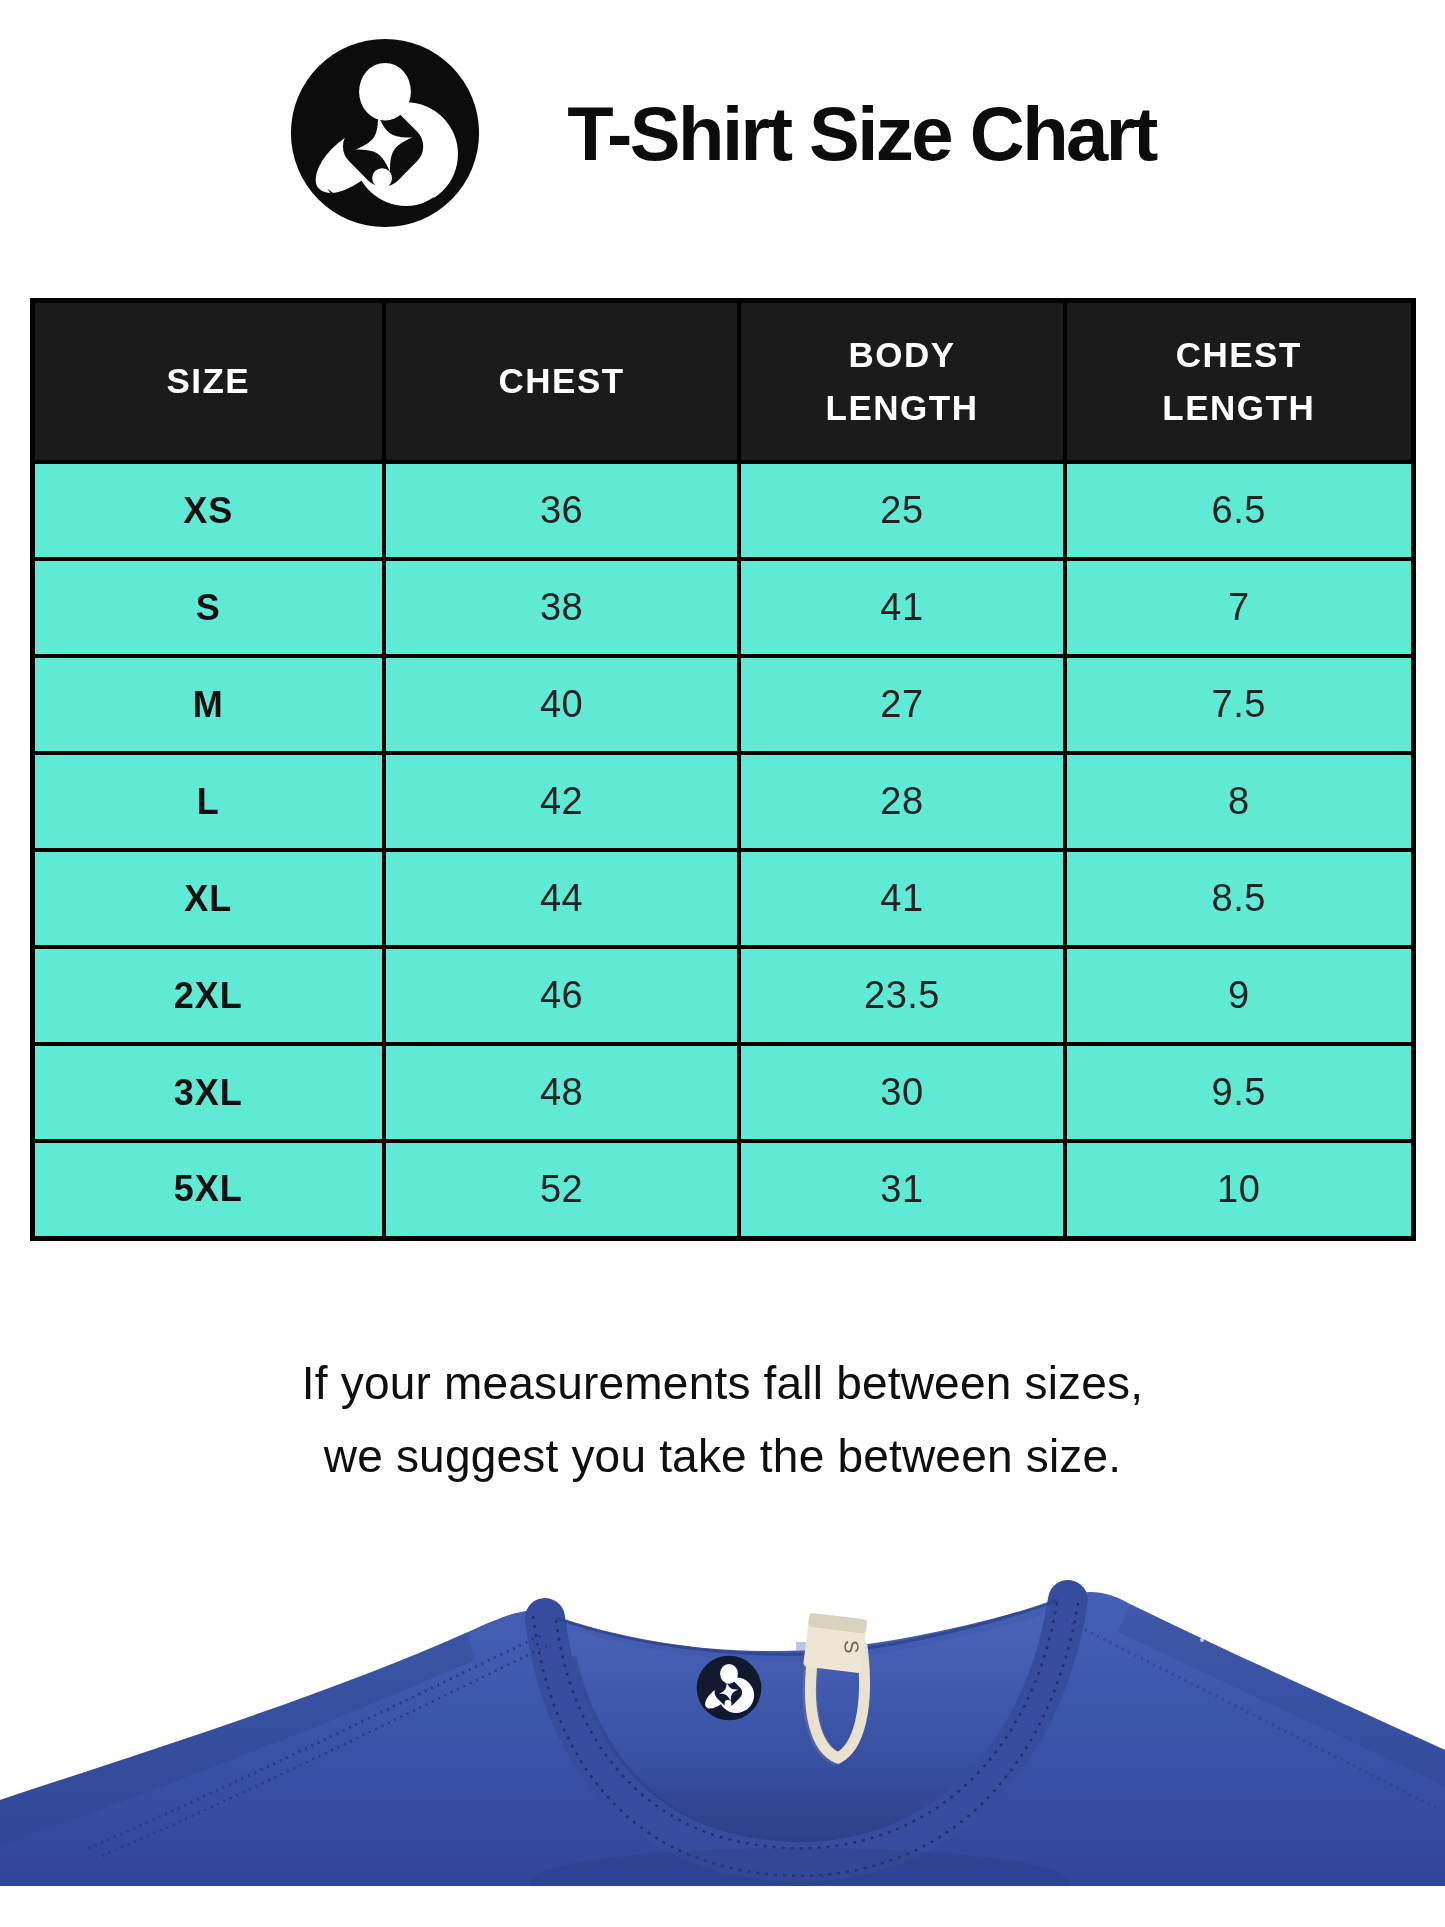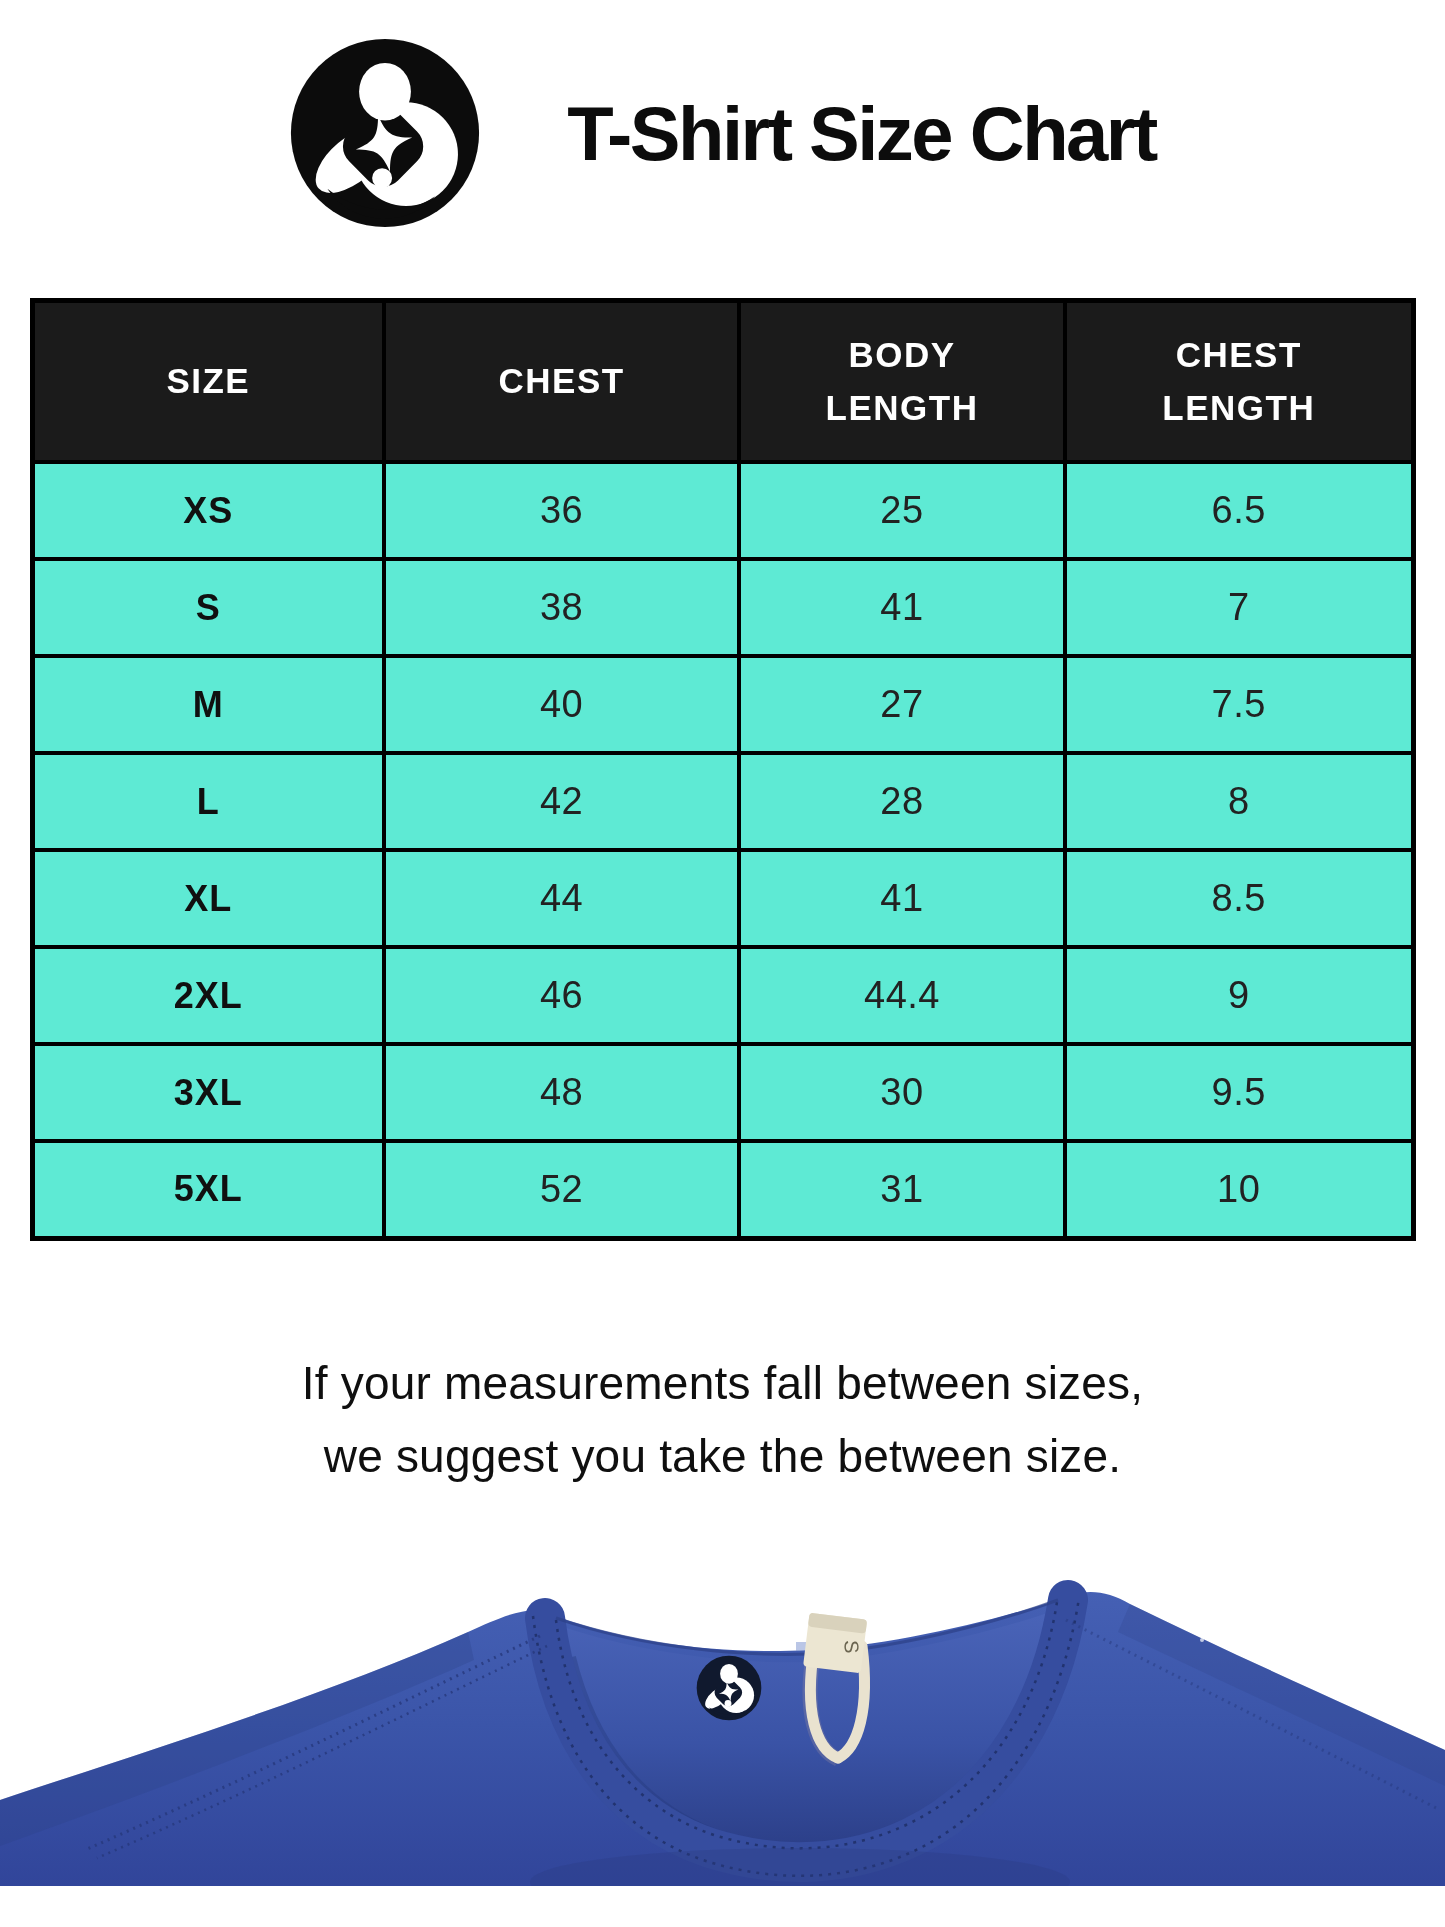--- a/index.html
+++ b/index.html
@@ -128,21 +128,21 @@
     </tr>
     <tr>
       <td class="size-cell">XL</td>
       <td>44</td>
       <td>41</td>
       <td>8.5</td>
     </tr>
     <tr>
       <td class="size-cell">2XL</td>
       <td>46</td>
-      <td>44.4</td>
+      <td>23.5</td>
       <td>9</td>
     </tr>
     <tr>
       <td class="size-cell">3XL</td>
       <td>48</td>
       <td>30</td>
       <td>9.5</td>
     </tr>
     <tr>
       <td class="size-cell">5XL</td>

